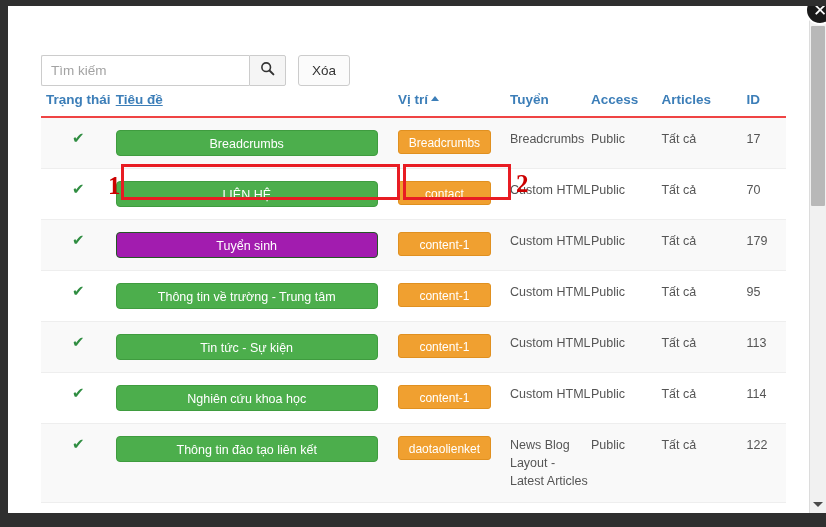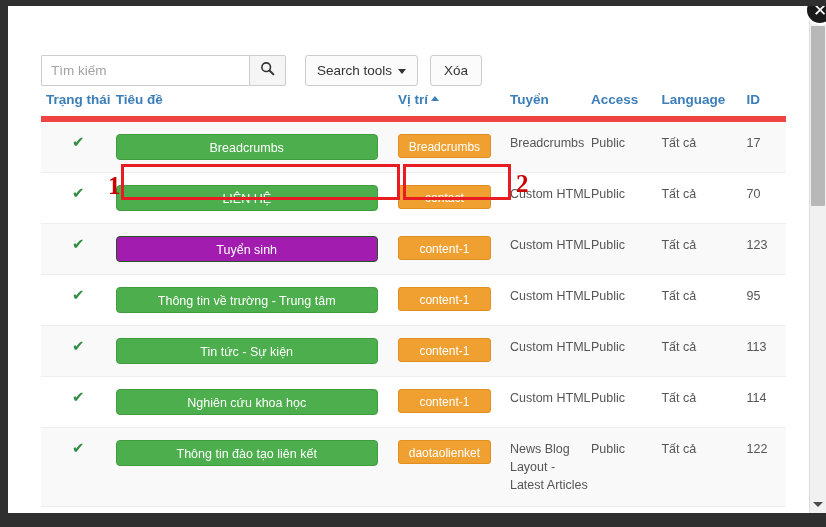--- a/index.html
+++ b/index.html
@@ -161,38 +161,38 @@
     border-collapse: collapse;
     table-layout: fixed;
   }
 
   #data-table thead th {
     color: #3c7eb8;
     font-size: 13.5px;
     font-weight: bold;
     text-align: left;
     padding: 0 0 9px 0;
-    border-bottom: 6px solid #ef4444;
+    border-bottom: 2px solid #ef4444;
     vertical-align: bottom;
     white-space: nowrap;
   }
 
   .th-sortable { cursor: pointer; }
   .sort-asc {
     display: inline-block;
     width: 0; height: 0;
     border-left: 4px solid transparent;
     border-right: 4px solid transparent;
     border-bottom: 5px solid #3c7eb8;
     margin-left: 3px;
     vertical-align: 3px;
   }
 
   .col-status   { width: 72px; text-align: center !important; }
-  .col-title    { width: 272px; }
+  .col-title    { width: 272px; text-decoration: underline; }
   .col-position { width: 108px; }
   .col-type     { width: 78px; }
   .col-access   { width: 68px; }
   .col-language { width: 82px; }
   .col-id       { width: 38px; }
 
   #data-table tbody td {
     font-size: 12.5px;
     color: #555555;
     padding: 12px 0 12px 0;
@@ -293,24 +293,20 @@
           <div id="search-button">
             <span>
               <svg width="15" height="15" viewBox="0 0 16 16">
                 <circle cx="6.6" cy="6.6" r="4.6" fill="none" stroke="#333" stroke-width="1.7"></circle>
                 <line x1="10.1" y1="10.1" x2="14.3" y2="14.3" stroke="#333" stroke-width="2.1" stroke-linecap="round"></line>
               </svg>
             </span>
           </div>
         </div>
 
-        <button id="search-tools-button" class="tbtn">
-          <span>Search tools</span>
-          <span class="caret-down"></span>
-        </button>
 
         <button id="clear-button" class="tbtn">
           <span>Xóa</span>
         </button>
       </div>
 
       <table id="data-table">
         <thead>
           <tr>
             <th class="col-status th-sortable">
@@ -322,21 +318,21 @@
             <th class="col-position th-sortable">
               <span>Vị trí</span><span class="sort-asc"></span>
             </th>
             <th class="col-type th-sortable">
               <span>Tuyển</span>
             </th>
             <th class="col-access th-sortable">
               <span>Access</span>
             </th>
             <th class="col-language th-sortable">
-              <span>Language</span>
+              <span>Articles</span>
             </th>
             <th class="col-id th-sortable">
               <span>ID</span>
             </th>
           </tr>
         </thead>
         <tbody id="table-body">
             <tr class="odd">
               <td class="cell-status"><span class="check-icon">✔</span></td>
               <td>
@@ -367,21 +363,21 @@
               <td class="cell-status"><span class="check-icon">✔</span></td>
               <td>
                 <a class="title-pill dark">Tuyển sinh</a>
               </td>
               <td>
                 <a class="pos-pill">content-1</a>
               </td>
               <td class="cell-type">Custom HTML</td>
               <td class="cell-access">Public</td>
               <td class="cell-language">Tất cả</td>
-              <td class="cell-id">123</td>
+              <td class="cell-id">179</td>
             </tr>
             <tr class="even">
               <td class="cell-status"><span class="check-icon">✔</span></td>
               <td>
                 <a class="title-pill">Thông tin về trường - Trung tâm</a>
               </td>
               <td>
                 <a class="pos-pill">content-1</a>
               </td>
               <td class="cell-type">Custom HTML</td>

